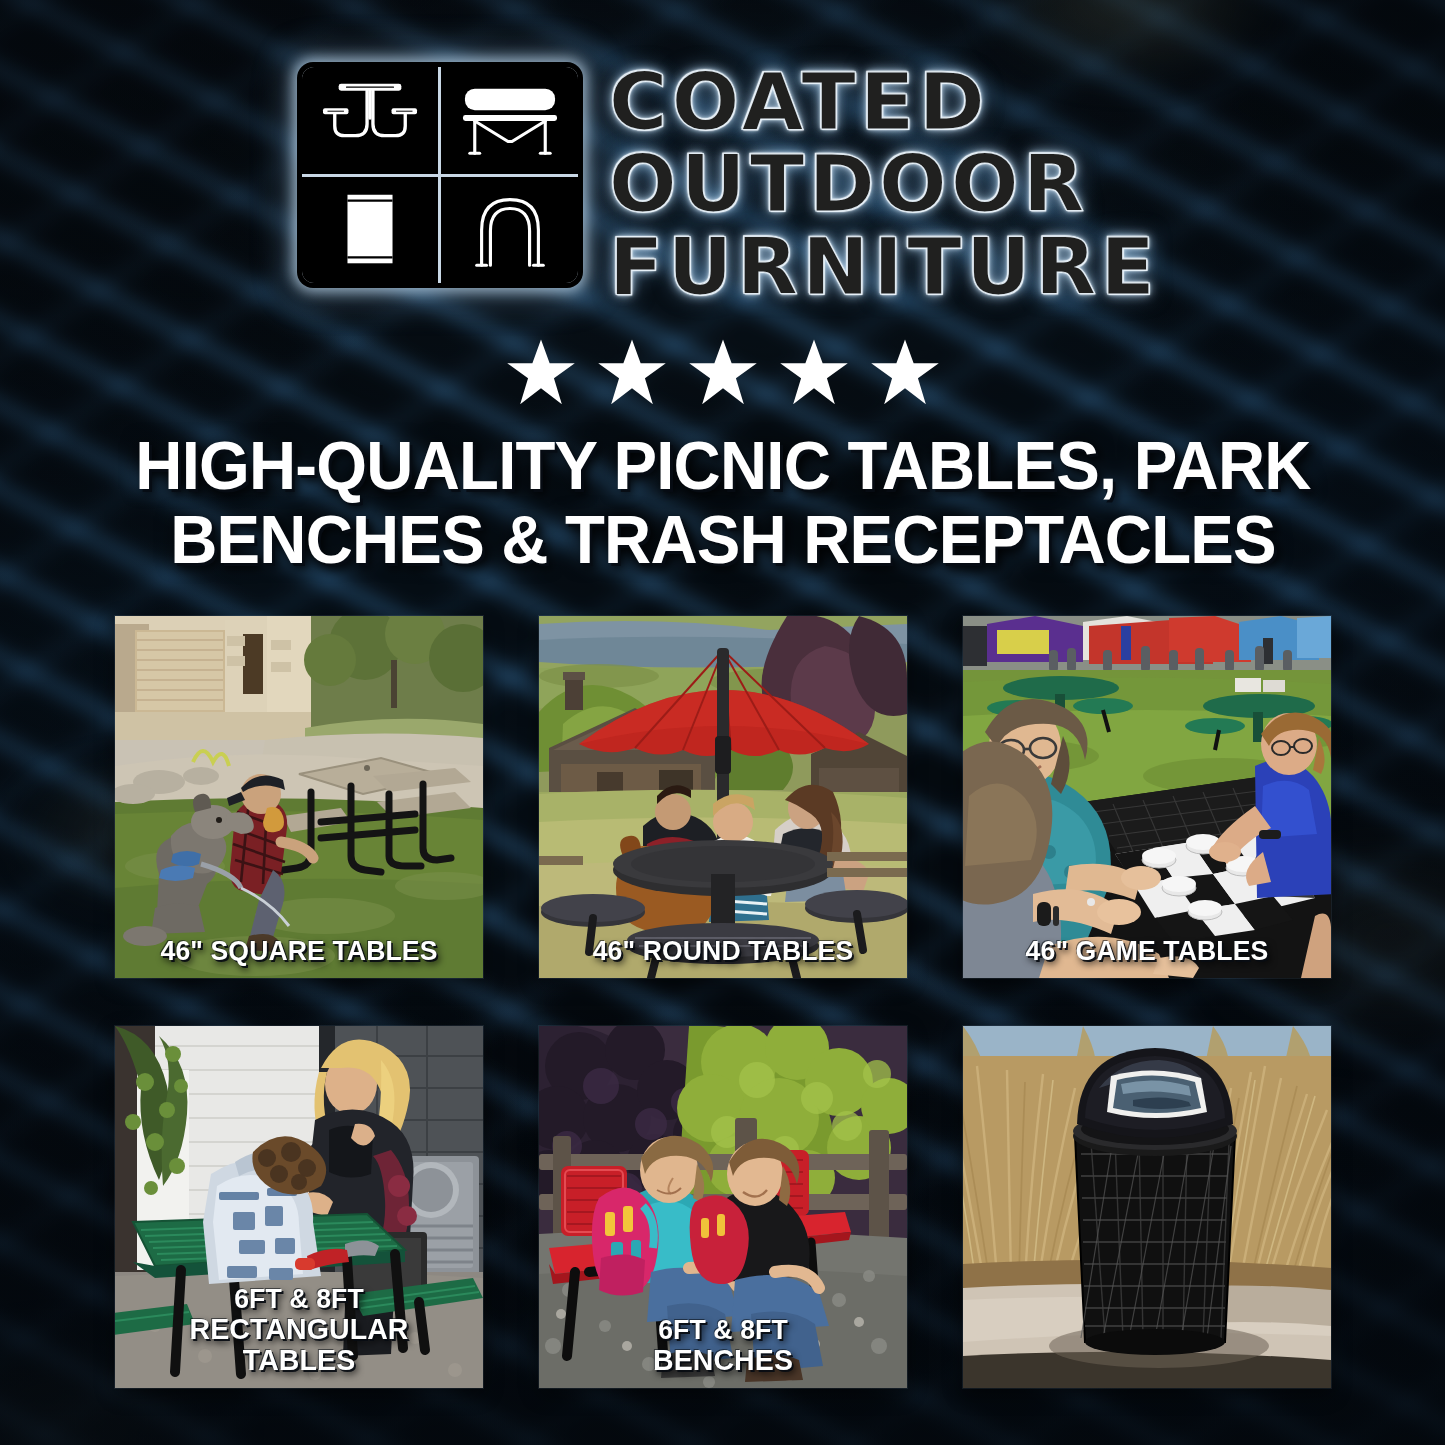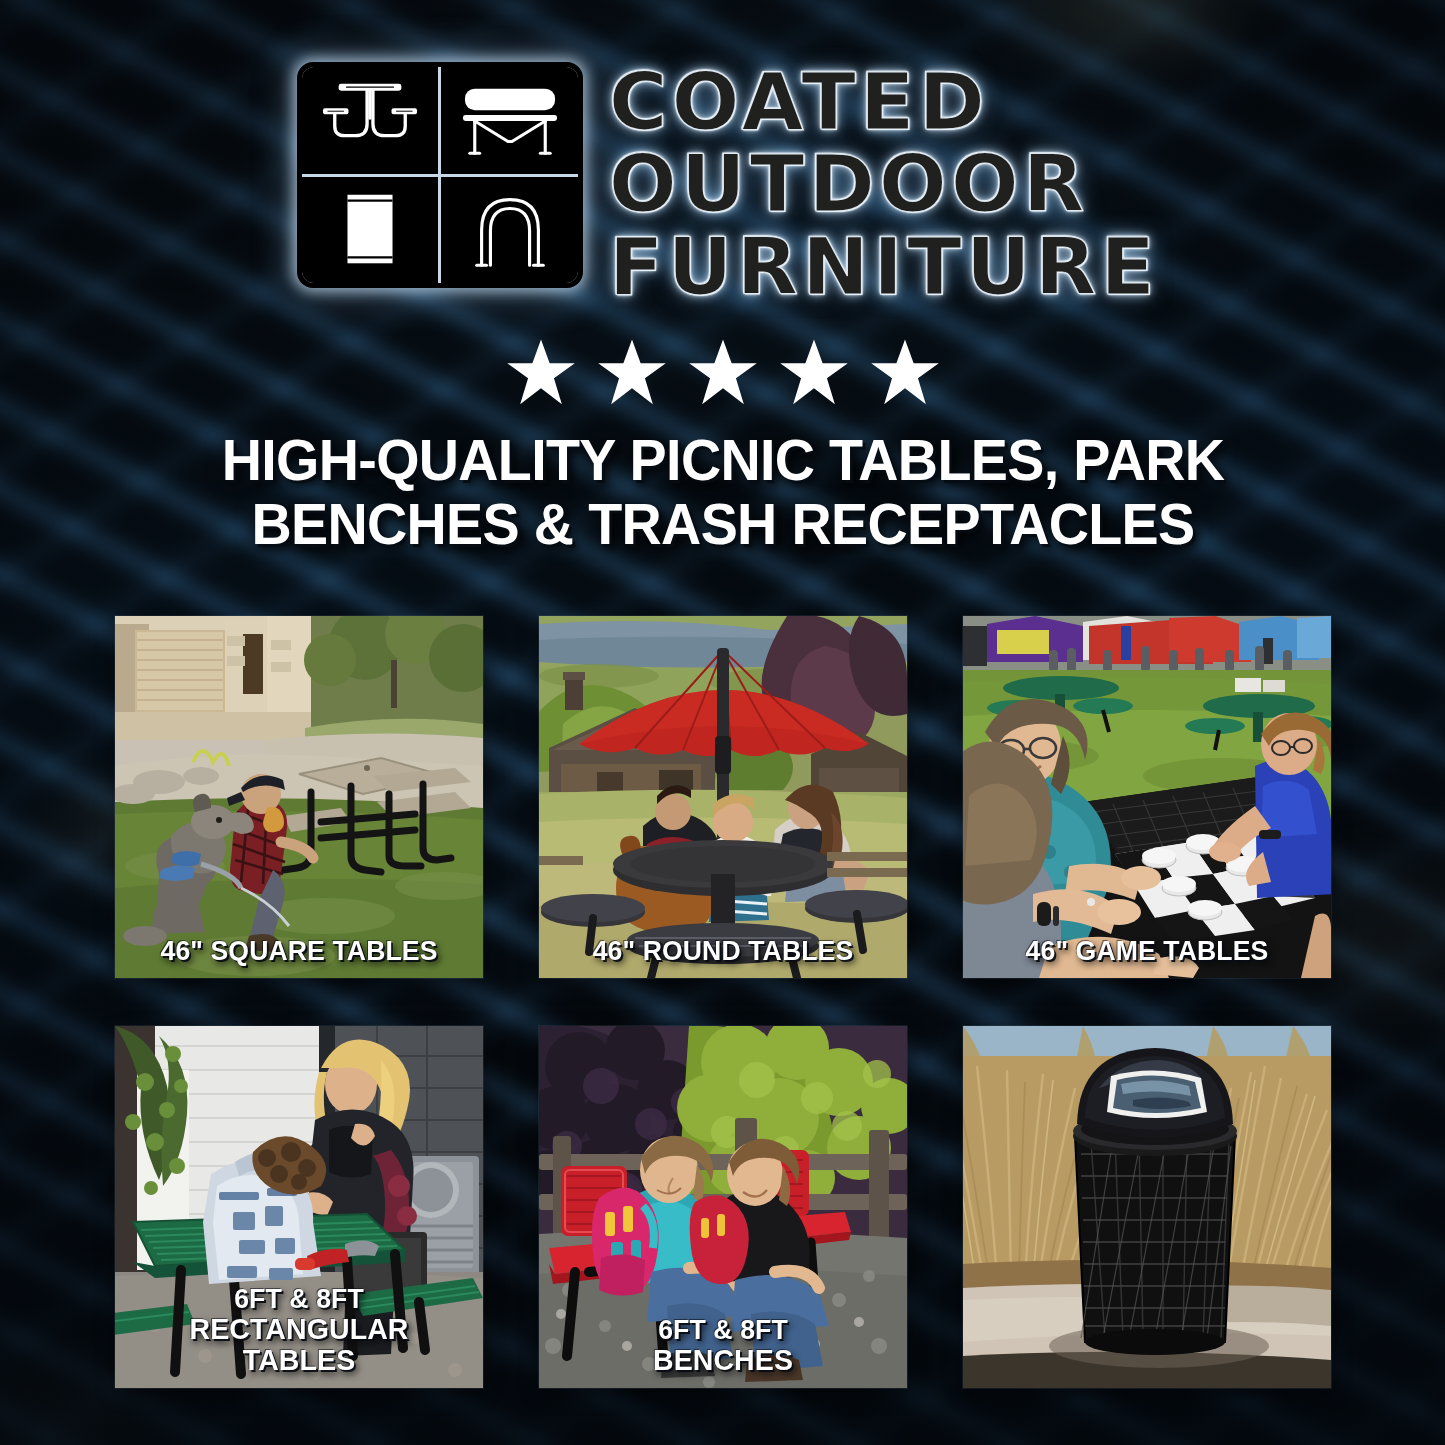--- a/index.html
+++ b/index.html
@@ -114,21 +114,21 @@
   }
   .star{ width:72px; height:69px; display:block; }
 
   
   .headline{
     position:absolute; left:50%; top:430px; transform:translateX(-50%);
     width:1230px; text-align:center;
     color:#ffffff;
     font-family:"Liberation Sans", sans-serif;
     font-weight:700;
-    font-size:58px;
+    font-size:68px;
     line-height:1.03;
     letter-spacing:-0.012em;
     transform-origin:center top;
     text-shadow:
        3px 3px 0 rgba(6,12,20,.92),
        5px 5px 9px rgba(0,0,0,.75),
        0 0 18px rgba(0,0,0,.55);
   }
   .headline span{ display:block; transform:scaleX(.96); }
   .headline .hl2{ margin-top:4px; }

